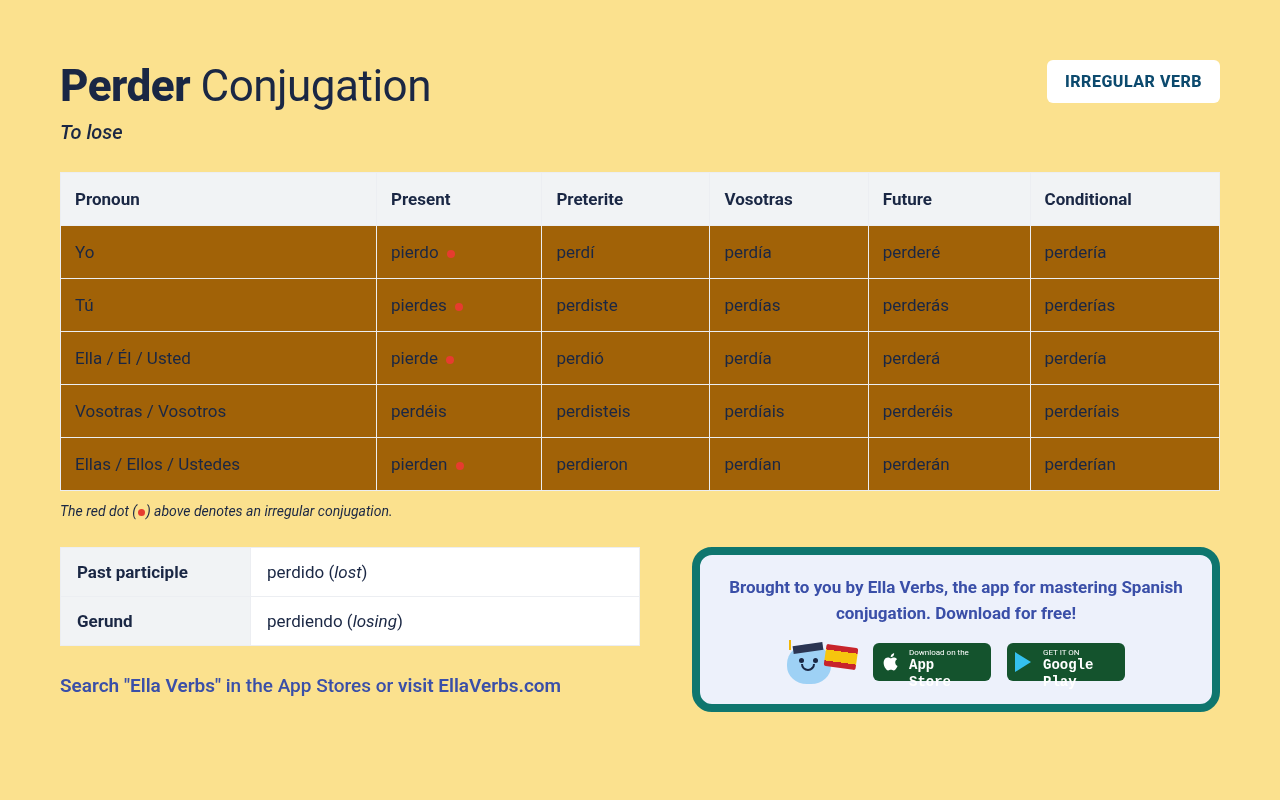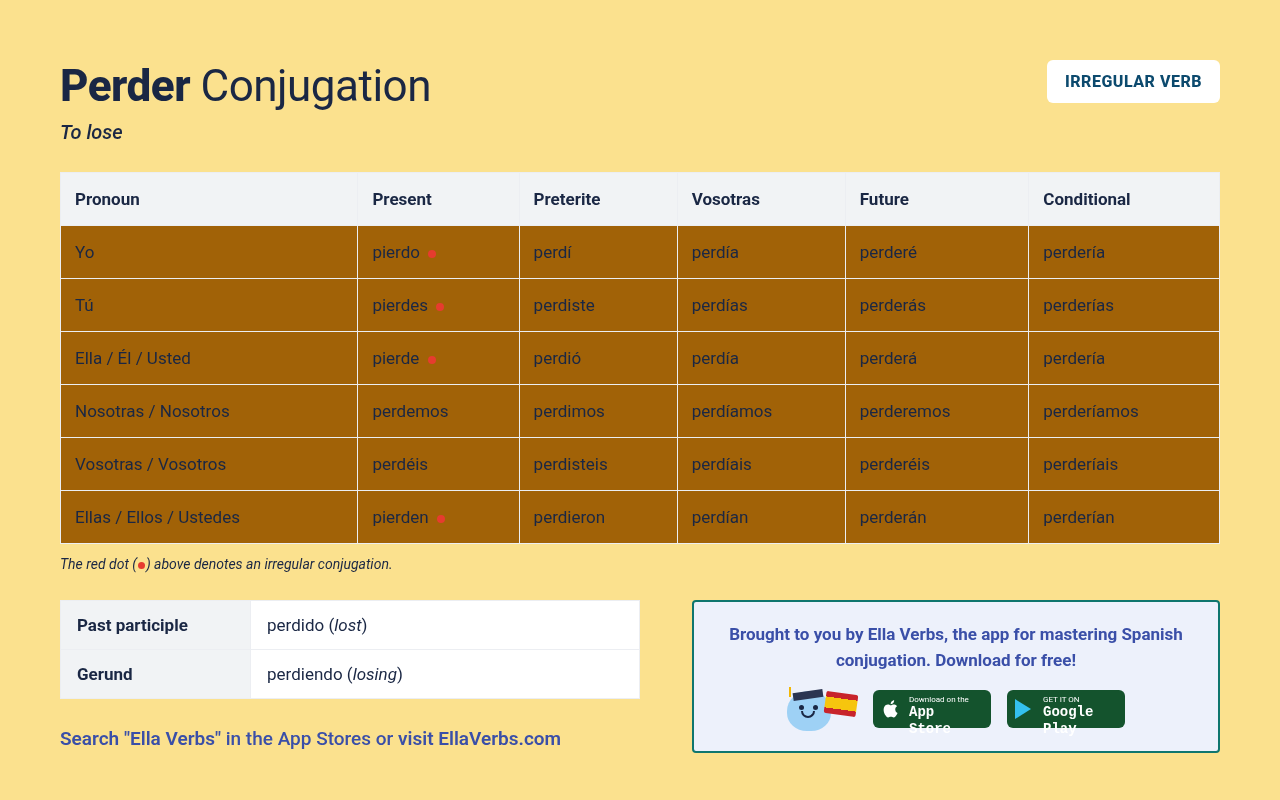--- a/index.html
+++ b/index.html
@@ -101,22 +101,22 @@
   .trans-paren { font-style: italic; }
   .search-line {
     margin-top: 28px;
     font-size: 19px;
     color: #3a4fa8;
     font-weight: 600;
   }
   .promo {
     flex: 1;
     background: #edf1fb;
-    border: 2px solid #0f766e;
-    border-radius: 4px;
+    border: 8px solid #0f766e;
+    border-radius: 20px;
     padding: 20px 16px;
     text-align: center;
   }
   .promo-text {
     color: #3a4fa8;
     font-weight: 700;
     font-size: 17px;
     line-height: 1.5;
   }
   .promo-badges {
@@ -210,28 +210,20 @@
         <td>perderás </td>
         <td>perderías </td>
       </tr>
       <tr>
         <td>Ella / Él / Usted</td>
         <td>pierde <span class="dot"></span></td>
         <td>perdió </td>
         <td>perdía </td>
         <td>perderá </td>
         <td>perdería </td>
-      </tr>
-      <tr>
-        <td>Nosotras / Nosotros</td>
-        <td>perdemos </td>
-        <td>perdimos </td>
-        <td>perdíamos </td>
-        <td>perderemos </td>
-        <td>perderíamos </td>
       </tr>
       <tr>
         <td>Vosotras / Vosotros</td>
         <td>perdéis </td>
         <td>perdisteis </td>
         <td>perdíais </td>
         <td>perderéis </td>
         <td>perderíais </td>
       </tr>
       <tr>

